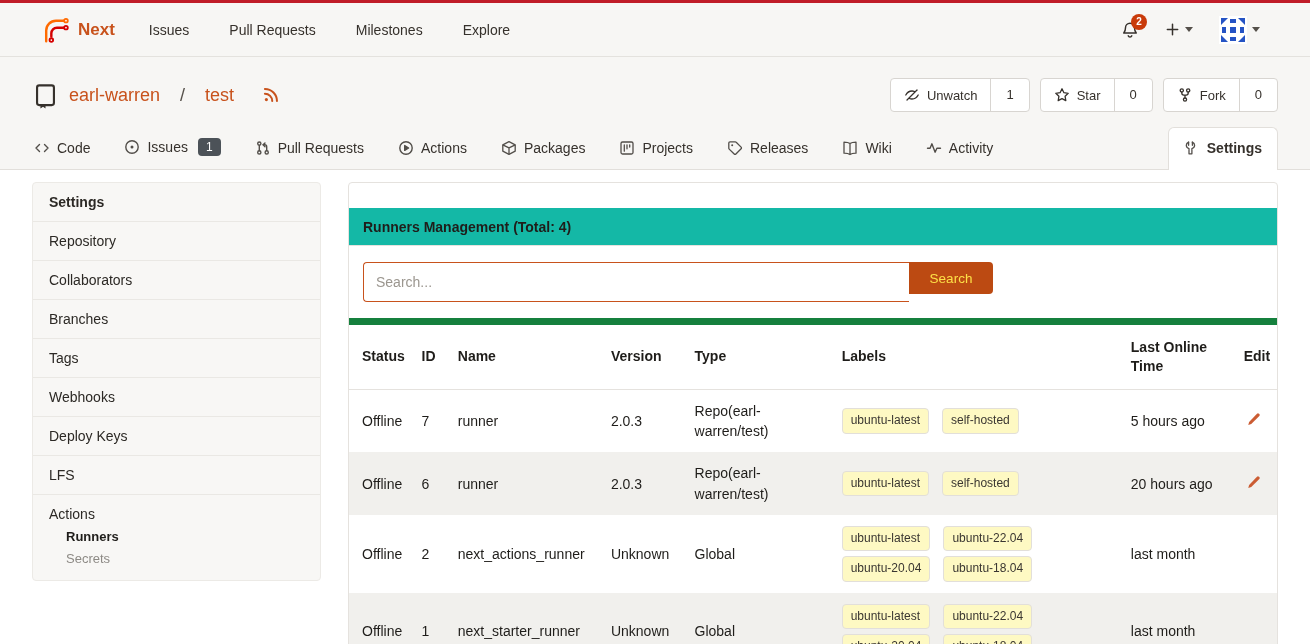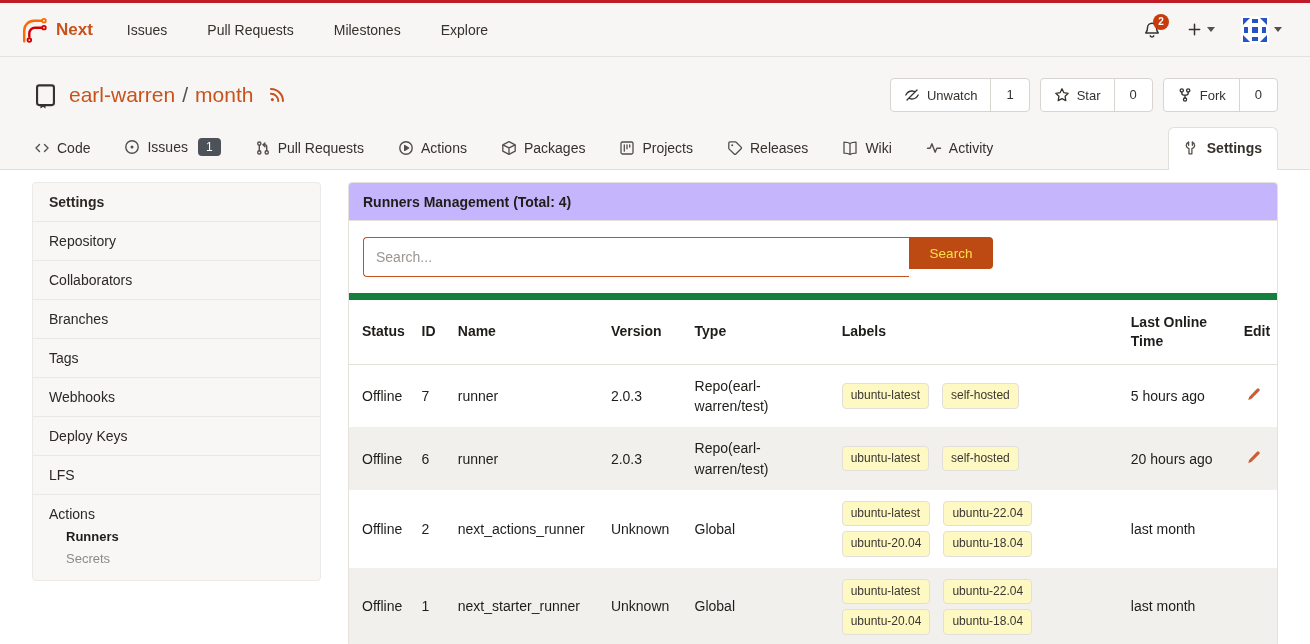--- a/index.html
+++ b/index.html
@@ -1,39 +1,39 @@
 <!DOCTYPE html>
 <html><head>
 <meta charset="utf-8">
 <style>
   * { margin:0; padding:0; box-sizing:border-box; }
   html,body { width:1310px; height:644px; background:#fff; overflow:hidden;
     font-family:"Liberation Sans","DejaVu Sans",sans-serif; color:#1f1d1a; }
 
   
   .top-area { background:#f7f6f4; }
-  .navbar { height:57px; display:flex; align-items:center; padding:0 14px;
+  .navbar { height:57px; display:flex; align-items:center; padding:0 36px;
     border-top:3px solid #c01c28; border-bottom:1px solid #e4e2de; }
   .brand { display:flex; align-items:center; gap:8px; margin:0 34px 0 6px; cursor:pointer; }
   .brand-name { font-size:17px; font-weight:bold; color:#c8521c; }
   .nav-links { display:flex; gap:40px; }
   .nav-link { font-size:14px; color:#36312c; cursor:pointer; }
   .nav-right { margin-left:auto; display:flex; align-items:center; gap:26px; padding-right:14px; }
   .bell-wrap { position:relative; cursor:pointer; color:#36312c; }
   .notif-badge { position:absolute; top:-7px; right:-8px; min-width:16px; height:16px;
     background:#c93a0a; color:#fff; font-size:10px; font-weight:bold; border-radius:50%;
     display:flex; align-items:center; justify-content:center; padding:0 3px; }
   .plus-wrap, .avatar-wrap { display:flex; align-items:center; gap:5px; cursor:pointer; color:#36312c; }
   .caret { width:0; height:0; border-left:4px solid transparent; border-right:4px solid transparent;
     border-top:5px solid #55504a; display:inline-block; }
 
   
   .repo-header { display:flex; align-items:center; padding:21px 32px 14px; }
   .repo-icon { color:#36312c; margin-right:10px; }
-  .repo-title { font-size:21px; display:flex; align-items:center; gap:7px; }
+  .repo-title { font-size:18px; display:flex; align-items:center; gap:20px; }
   .repo-title .lnk { color:#c8521c; cursor:pointer; }
   .repo-title .sep { color:#55504a; }
   .rss { color:#c8521c; margin-left:8px; cursor:pointer; }
   .repo-actions { margin-left:auto; display:flex; gap:10px; }
   .btn-group { display:flex; background:#fff; border:1px solid #d8d5d1; border-radius:4px;
     overflow:hidden; font-size:13px; color:#36312c; }
   .btn-group .bg-btn { display:flex; align-items:center; gap:7px; padding:8px 13px; cursor:pointer; }
   .btn-group .bg-count { border-left:1px solid #d8d5d1; padding:8px 15px; cursor:pointer; font-weight:500; }
 
   
@@ -55,21 +55,21 @@
     cursor:pointer; }
   .menu-item.header { font-weight:bold; }
   .menu-section { padding:11px 16px 14px; }
   .menu-section-label { font-size:14px; color:#2c2925; }
   .submenu-item { padding:7px 0 0 17px; font-size:13px; cursor:pointer; }
   .submenu-item.active { font-weight:bold; color:#1f1d1a; }
   .submenu-item.muted { color:#8d8a85; }
 
   .panel { flex:1; border:1px solid #e5e2de; border-radius:4px; overflow:hidden; align-self:flex-start; }
   .panel-header { display:flex; align-items:center; justify-content:space-between;
-    background:#c4b5fd; border-bottom:1px solid #e5e2de; padding:6px 14px; min-height:38px; }
+    background:#14b8a6; border-bottom:1px solid #e5e2de; padding:6px 14px; min-height:38px;margin-top:25px; }
   .panel-title { font-size:14px; font-weight:bold; }
   .create-btn { background:#bc4a12; color:#fff; border:none; border-radius:4px; font-size:13px;
     padding:8px 12px; display:flex; align-items:center; gap:8px; cursor:pointer;
     font-family:inherit; }
   .create-btn .caret { border-top-color:#f3c9b2; }
 
   .search-row { padding:16px 14px; border-bottom:7px solid #15803d; display:flex; background:#fff; }
   .search-input { width:546px; height:40px; border:1px solid #c8521c; border-right:none;
     border-radius:4px 0 0 4px; padding:0 12px; font-size:14px; font-family:inherit; outline:none; color:#1f1d1a; }
   .search-input::placeholder { color:#9b968f; }
@@ -148,21 +148,21 @@
   </div>
 
   <div class="repo-header">
     <svg class="ic repo-icon" width="27" height="27" viewBox="0 0 24 24" fill="none" stroke="currentColor" stroke-width="1.9" stroke-linejoin="round">
       <rect x="4.5" y="3" width="15" height="17.5" rx="2"></rect>
       <polygon points="7.5,20.5 7.5,23.6 9.8,21.9 12,23.6 12,20.5" fill="currentColor" stroke="none"></polygon>
     </svg>
     <div class="repo-title">
       <span class="lnk">earl-warren</span>
       <span class="sep">/</span>
-      <span class="lnk">month</span>
+      <span class="lnk">test</span>
       <svg class="ic rss" width="18" height="18" viewBox="0 0 16 16" fill="none" stroke="currentColor" stroke-width="1.8" stroke-linecap="round">
         <circle cx="3.9" cy="12.1" r="1.4" fill="currentColor" stroke="none"></circle>
         <path d="M2.6 6.9a6.5 6.5 0 0 1 6.5 6.5M2.6 2.7a10.7 10.7 0 0 1 10.7 10.7"></path>
       </svg>
     </div>
     <div class="repo-actions">
       <div class="btn-group">
         <span class="bg-btn">
           <svg class="ic" width="16" height="16" viewBox="0 0 16 16" fill="none" stroke="currentColor" stroke-width="1.3" stroke-linecap="round">
             <path d="M1.8 8c1.2-2.3 3.4-4 6.2-4 .9 0 1.8.2 2.6.5M14.2 8c-1.2 2.3-3.4 4-6.2 4-.9 0-1.8-.2-2.6-.5"></path>

